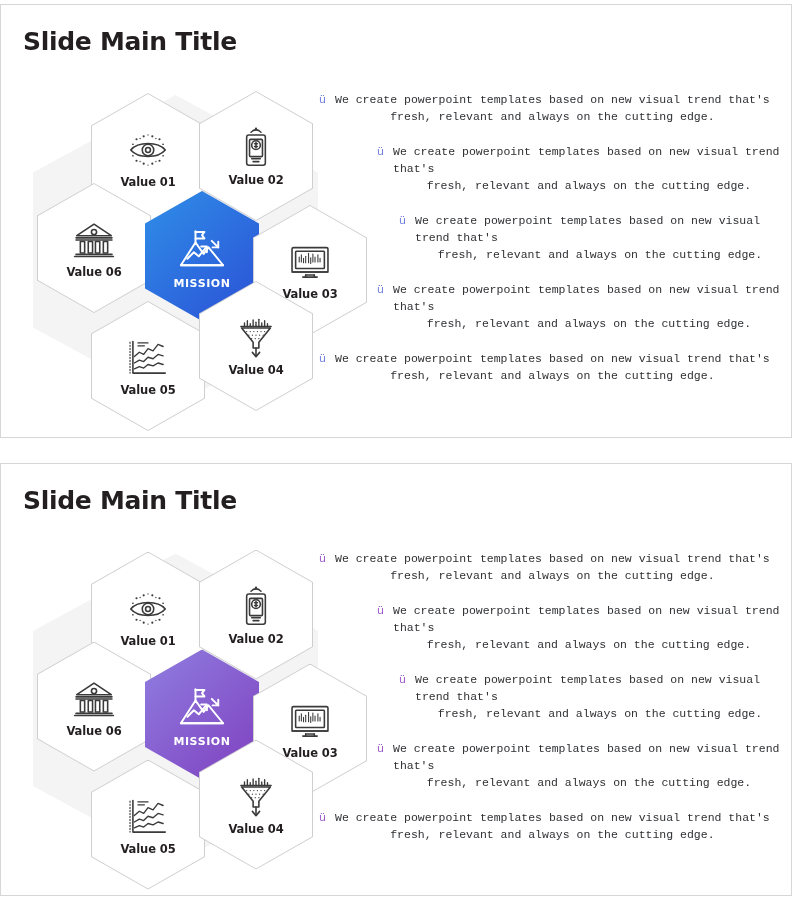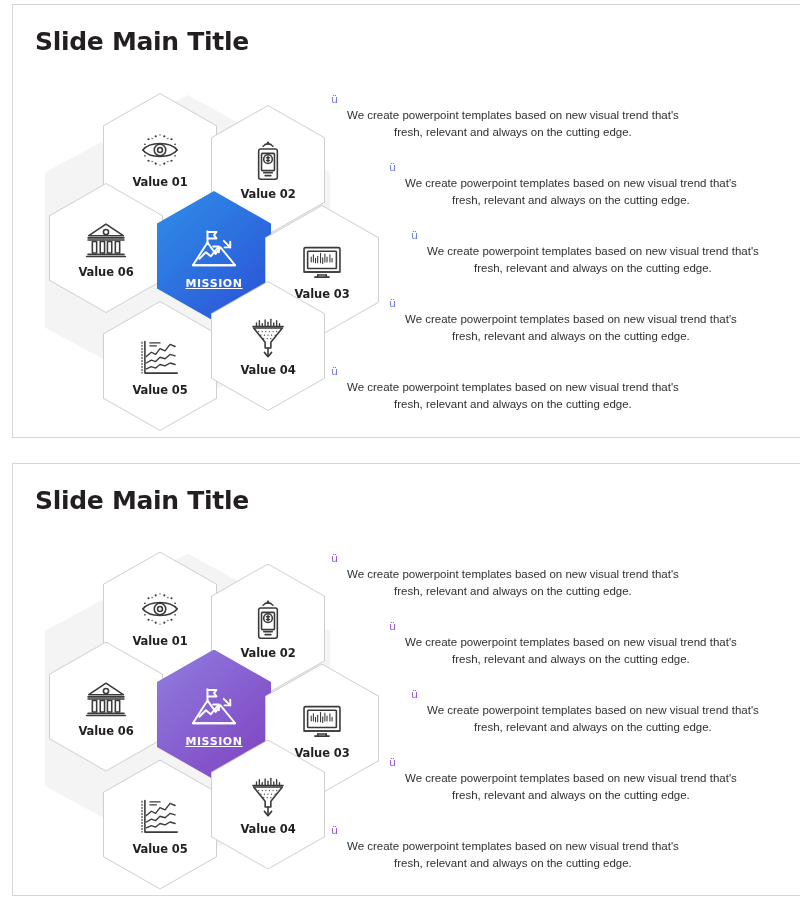--- a/index.html
+++ b/index.html
@@ -7,21 +7,21 @@
   html, body {
     width: 800px;
     height: 900px;
     background: #ffffff;
     font-family: "Liberation Sans", sans-serif;
   }
 
   .page {
     width: 800px;
     height: 900px;
-    padding: 4px 12px;
+    padding: 4px 0;
     display: flex;
     flex-direction: column;
     gap: 25px;
     background: #ffffff;
   }
 
   .slide {
     position: relative;
     width: 792px;
     height: 437px;
@@ -103,27 +103,26 @@
     color: #231f20;
     font-family: "DejaVu Sans", sans-serif;
     letter-spacing: -0.1px;
     white-space: nowrap;
   }
 
   .hex-center .hex-label {
     color: #ffffff;
     font-size: 11px;
     letter-spacing: 0.6px;
-    text-decoration: underline;
   }
   .hex-center .hex-icon { width: 52px; height: 52px; }
 
   
   .pos-v1 { left: 66px;  top: 8px;   }
-  .pos-v2 { left: 174px; top: 20px;   }
+  .pos-v2 { left: 174px; top: 6px;   }
   .pos-v6 { left: 12px;  top: 98px; }
   .pos-mi { left: 120px; top: 106px; }
   .pos-v3 { left: 228px; top: 120px; }
   .pos-v5 { left: 66px;  top: 216px; }
   .pos-v4 { left: 174px; top: 196px; }
 
   
   .text-col {
     position: absolute;
     left: 318px;
@@ -144,22 +143,21 @@
     line-height: 16px;
     font-family: "DejaVu Sans", sans-serif;
     flex: 0 0 auto;
     padding-top: 1px;
   }
 
   .bullet-text {
     font-size: 11.5px;
     line-height: 17px;
     color: #2f3033;
-    font-family: Liberation Sans, sans-serif;
-    margin-top: 16px;
+    font-family: Liberation Mono, monospace;
   }
   .bullet-text .l2 { display: block; text-align: center; }
 
   .ind-0 { margin-left: 0px;  }
   .ind-1 { margin-left: 58px; }
   .ind-2 { margin-left: 80px; }
 </style>
 </head>
 <body>
 

